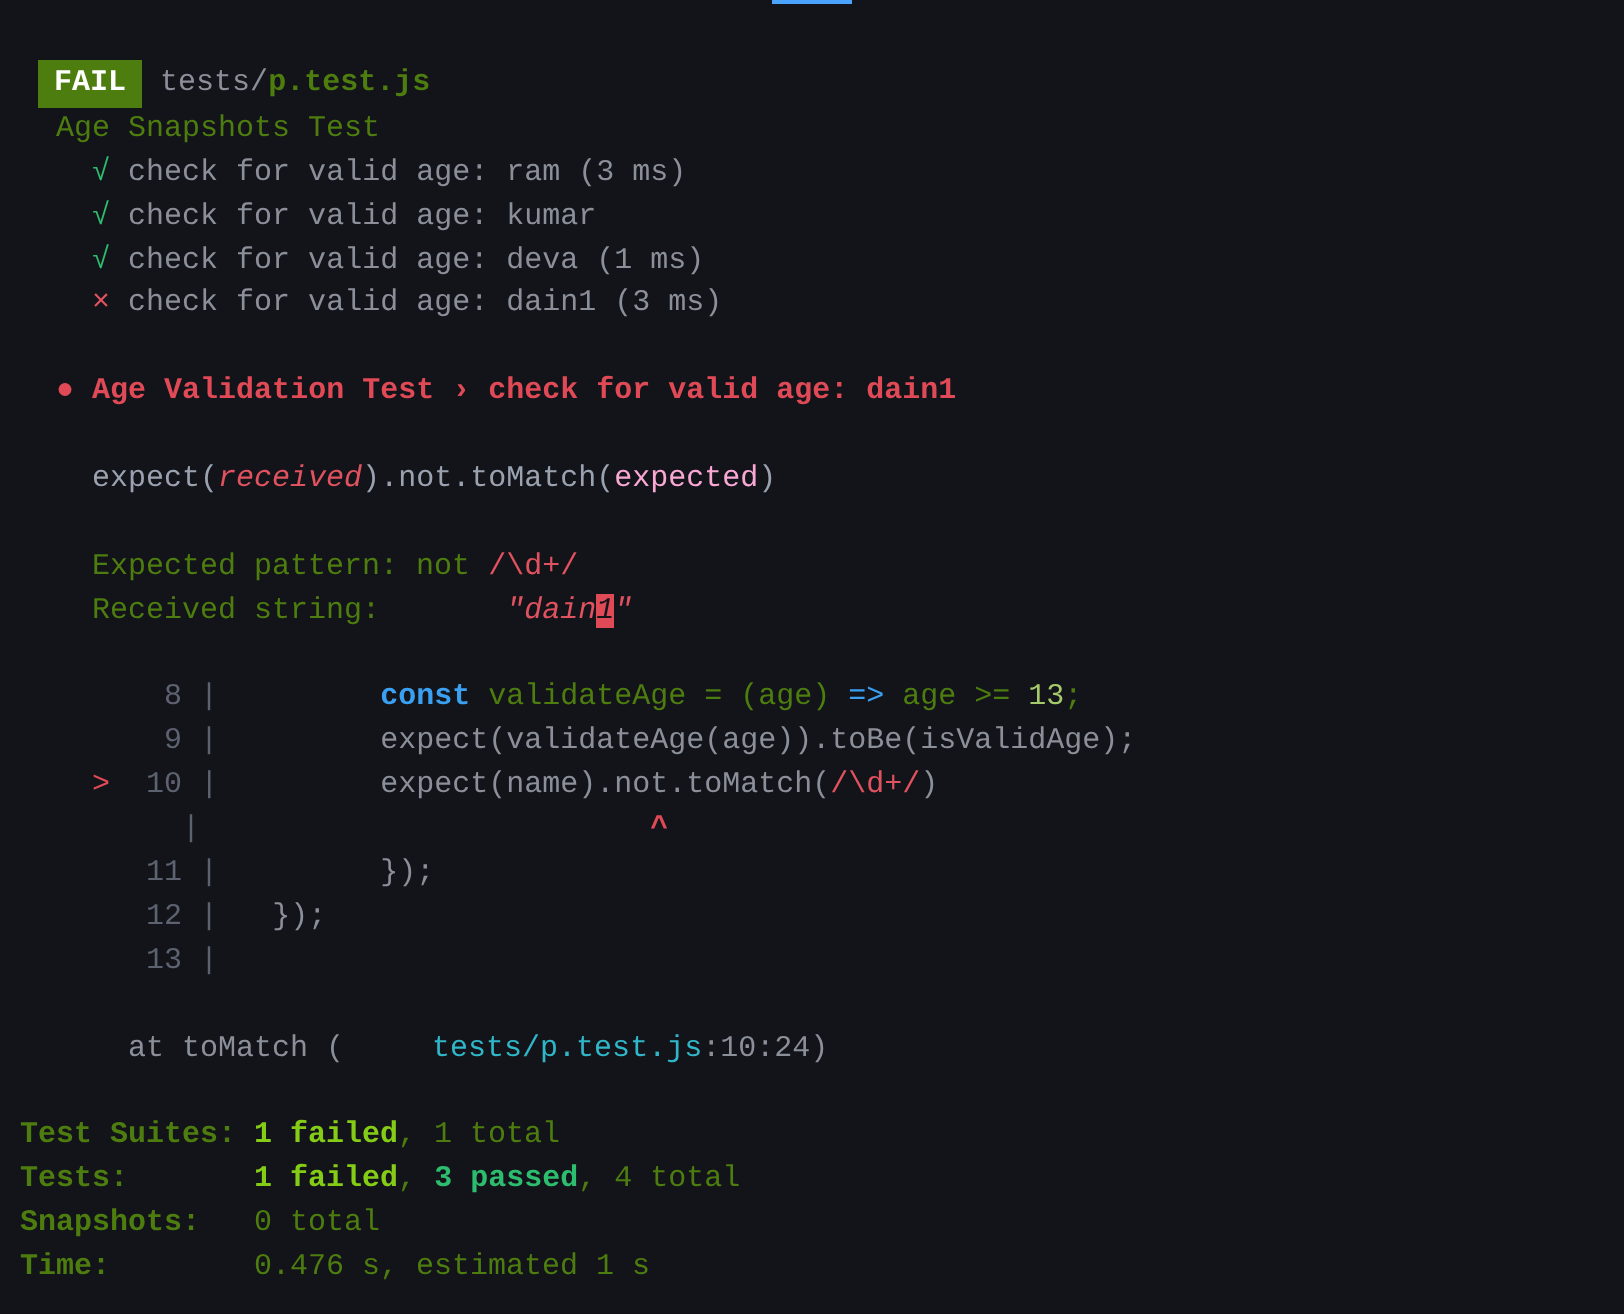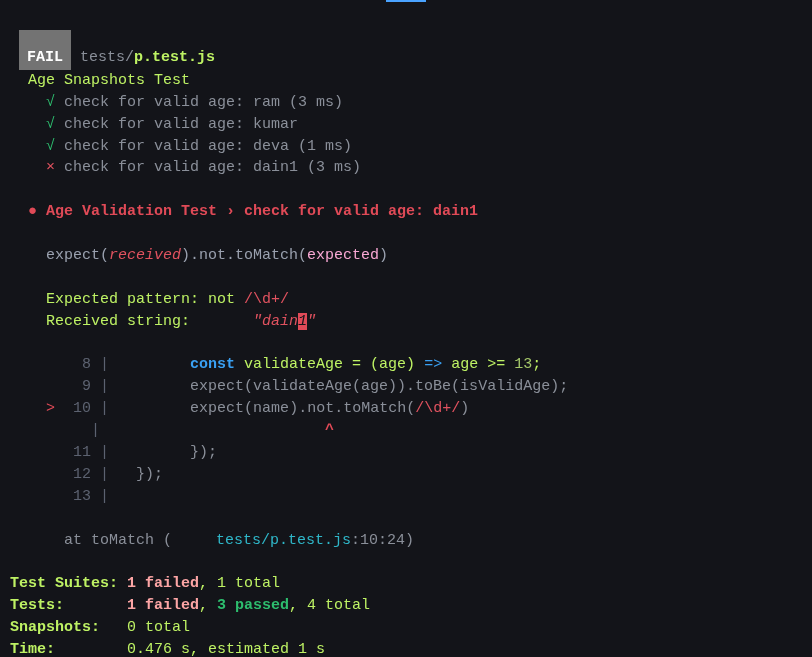--- a/index.html
+++ b/index.html
@@ -1,28 +1,28 @@
 <!DOCTYPE html>
 <html><head>
 <meta charset="utf-8">
 <style>
   html,body{margin:0;padding:0;background:#131419;color:#e6e6e6;
     font-family:Consolas,"Courier New",monospace;font-size:15px;line-height:1.46;}
   .wrap{padding:6px 10px 6px 10px;white-space:pre;}
   .topgap{height:24px;}
   .topbar{width:40px;height:2px;background:#4aa3ff;margin:0 auto 8px auto;}
-  .fail-badge{background:#737373;color:#fff;font-weight:bold;padding:17px 8px 1px 8px;display:inline-block;}
+  .fail-badge{background:#4d7c0f;color:#fff;font-weight:bold;padding:1px 8px 1px 8px;display:inline-block;}
   .dim{color:#8a8f99;}
   .muted{color:#9aa1af;}
-  .white{color:#bef264;margin-top:28px;}
+  .white{color:#4d7c0f;margin-top:28px;}
   .bold{font-weight:bold;}
   .green{color:#2dbd6e;}
   .red{color:#e0525f;}
   .redbold{color:#e04a57;font-weight:bold;}
-  .failword{color:#fca5a5;font-weight:bold;}
+  .failword{color:#84cc16;font-weight:bold;}
   .passedword{color:#2dbd6e;font-weight:bold;}
   .cyan{color:#2fb7c9;margin-left:44px;}
   .regex{color:#e0525f;}
   .const{color:#3aa0f2;font-weight:bold;}
   .arrow{color:#3aa0f2;}
   .num{color:#a6c96a;}
   .ln{color:#5c6270;}
   .caret{color:#e04a57;}
   .hlred{background:#e04a57;color:#131419;}
   .expectedcolor{color:#f9a8d4;}

